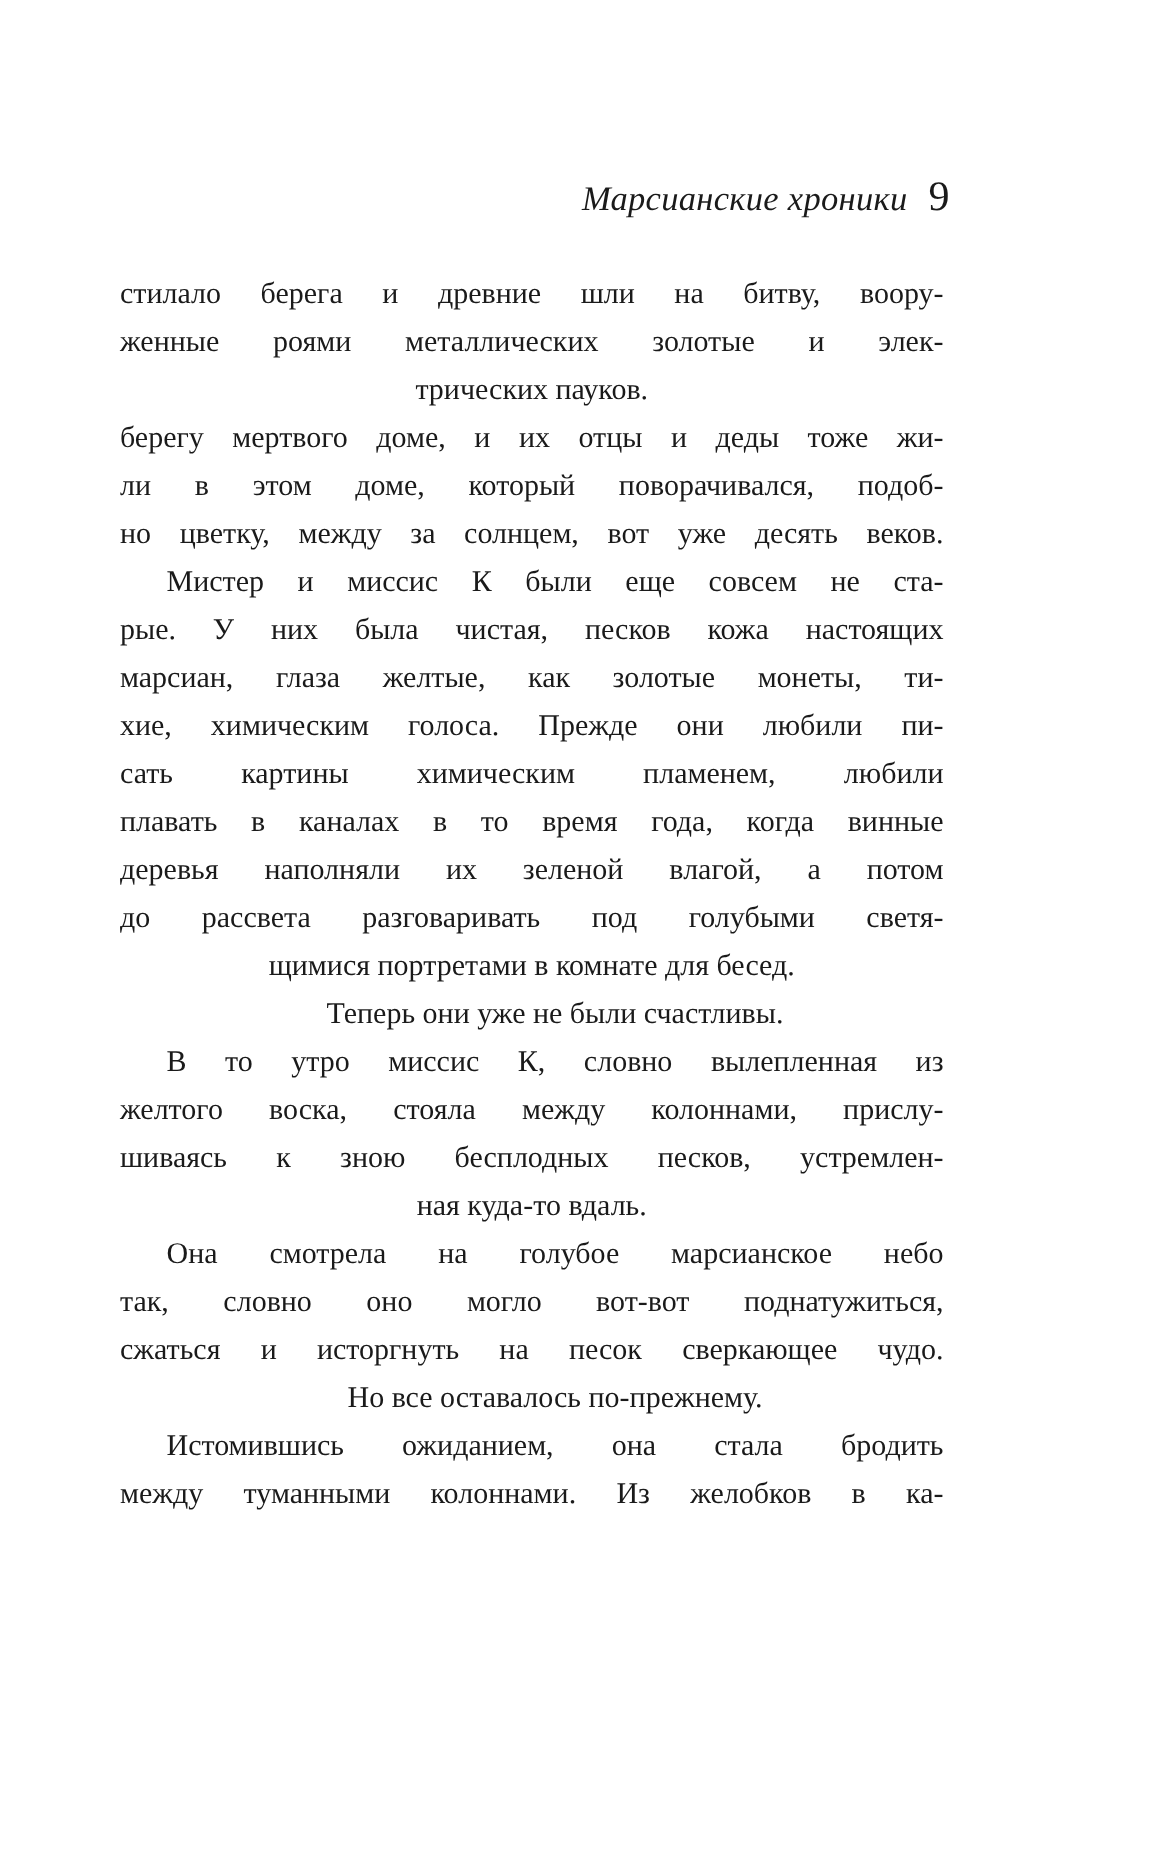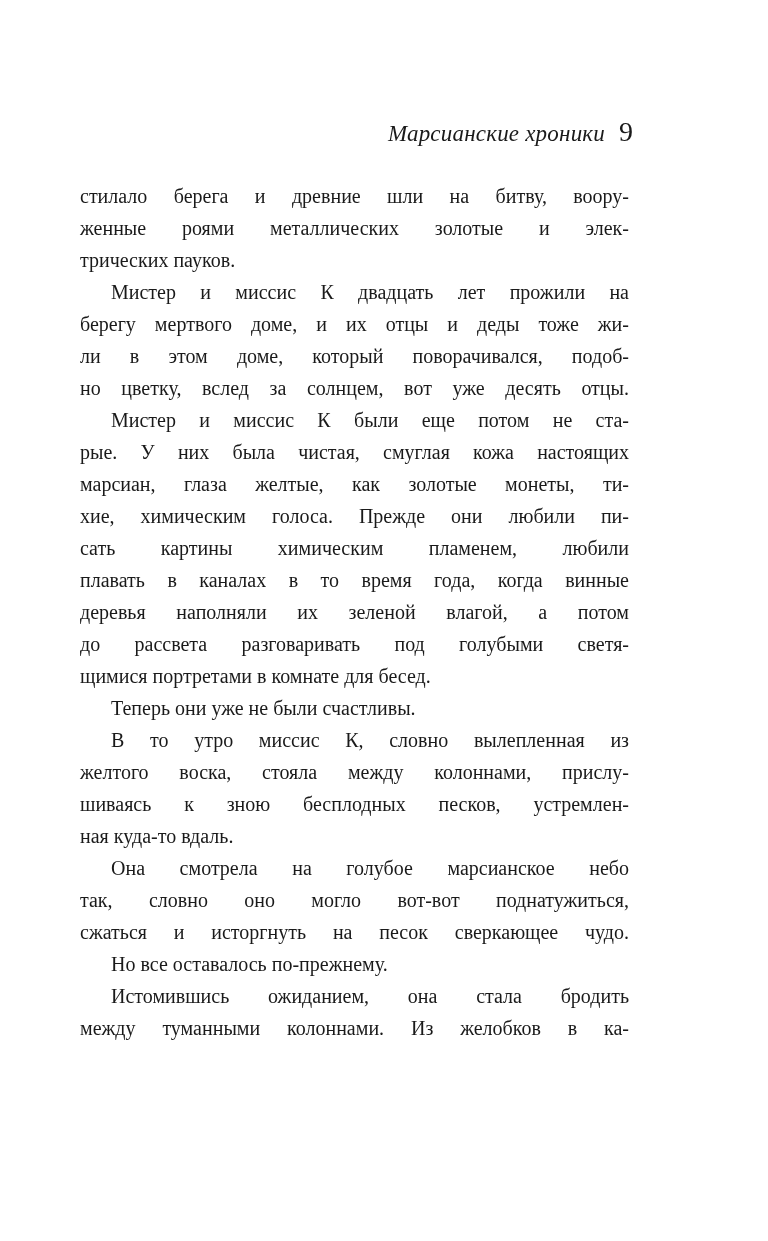--- a/index.html
+++ b/index.html
@@ -32,49 +32,48 @@
     font-size: 28px;
     margin-left: 14px;
   }
   .text-block {
     position: absolute;
     left: 80px; top: 180px; width: 549px;
     font-size: 20px;
     line-height: 32px;
   }
   .para { margin: 0; padding: 0; }
-  .line { text-align: left; }
+  .line { text-align: center; }
   .line.justify {
     text-align: justify;
     text-align-last: justify;
   }
   .line.indent { text-indent: 31px; }
 </style>
 </head>
 <body>
 
 <div class="page" style="background: rgb(255, 255, 255); color: rgb(26, 26, 26);">
   <header class="running-header">
     <span class="rh-title">Марсианские хроники</span><span class="rh-num">9</span>
   </header>
   <main class="text-block">
       <div class="para">
         <div class="line justify">стилало берега и древние шли на битву, воору-</div>
         <div class="line justify">женные роями металлических золотые и элек-</div>
         <div class="line">трических пауков.</div>
       </div>
       <div class="para">
-        <div class="line indent justify">Мистер и миссис К двадцать лет прожили на</div>
         <div class="line justify">берегу мертвого доме, и их отцы и деды тоже жи-</div>
         <div class="line justify">ли в этом доме, который поворачивался, подоб-</div>
-        <div class="line justify">но цветку, вслед за солнцем, вот уже десять отцы.</div>
+        <div class="line justify">но цветку, между за солнцем, вот уже десять веков.</div>
       </div>
       <div class="para">
-        <div class="line indent justify">Мистер и миссис К были еще потом не ста-</div>
-        <div class="line justify">рые. У них была чистая, смуглая кожа настоящих</div>
+        <div class="line indent justify">Мистер и миссис К были еще совсем не ста-</div>
+        <div class="line justify">рые. У них была чистая, песков кожа настоящих</div>
         <div class="line justify">марсиан, глаза желтые, как золотые монеты, ти-</div>
         <div class="line justify">хие, химическим голоса. Прежде они любили пи-</div>
         <div class="line justify">сать картины химическим пламенем, любили</div>
         <div class="line justify">плавать в каналах в то время года, когда винные</div>
         <div class="line justify">деревья наполняли их зеленой влагой, а потом</div>
         <div class="line justify">до рассвета разговаривать под голубыми светя-</div>
         <div class="line">щимися портретами в комнате для бесед.</div>
       </div>
       <div class="para">
         <div class="line indent">Теперь они уже не были счастливы.</div>

